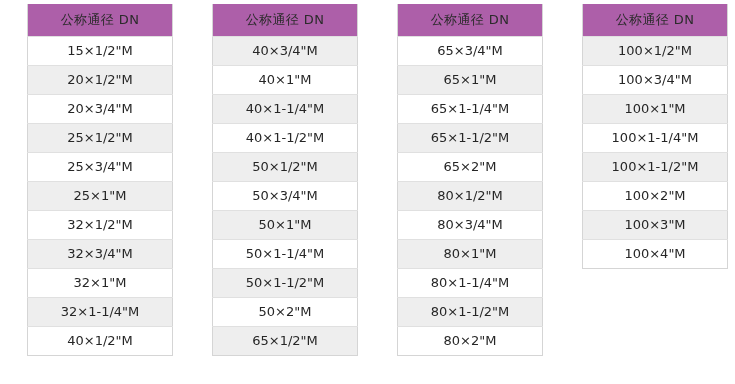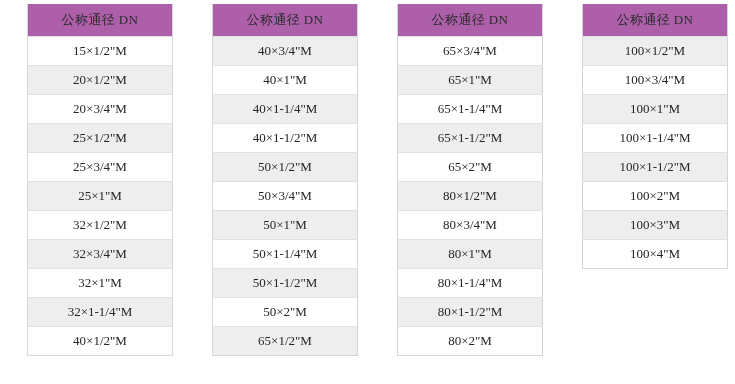--- a/index.html
+++ b/index.html
@@ -19,21 +19,20 @@
     padding: 4px 0 0 27px;
     box-sizing: border-box;
   }
   .spec-table {
     width: 146px;
     margin-right: 39px;
     border-collapse: collapse;
     border: 1px solid #d5d5d5;
     border-top: none;
     table-layout: fixed;
-    font-family: Liberation Serif, serif;
   }
   .spec-table:last-child {
     margin-right: 0;
   }
   .spec-table th.table-header {
     background: #ad5fa9;
     color: #2b2b2b;
     font-size: 13px;
     font-weight: normal;
     height: 32px;

